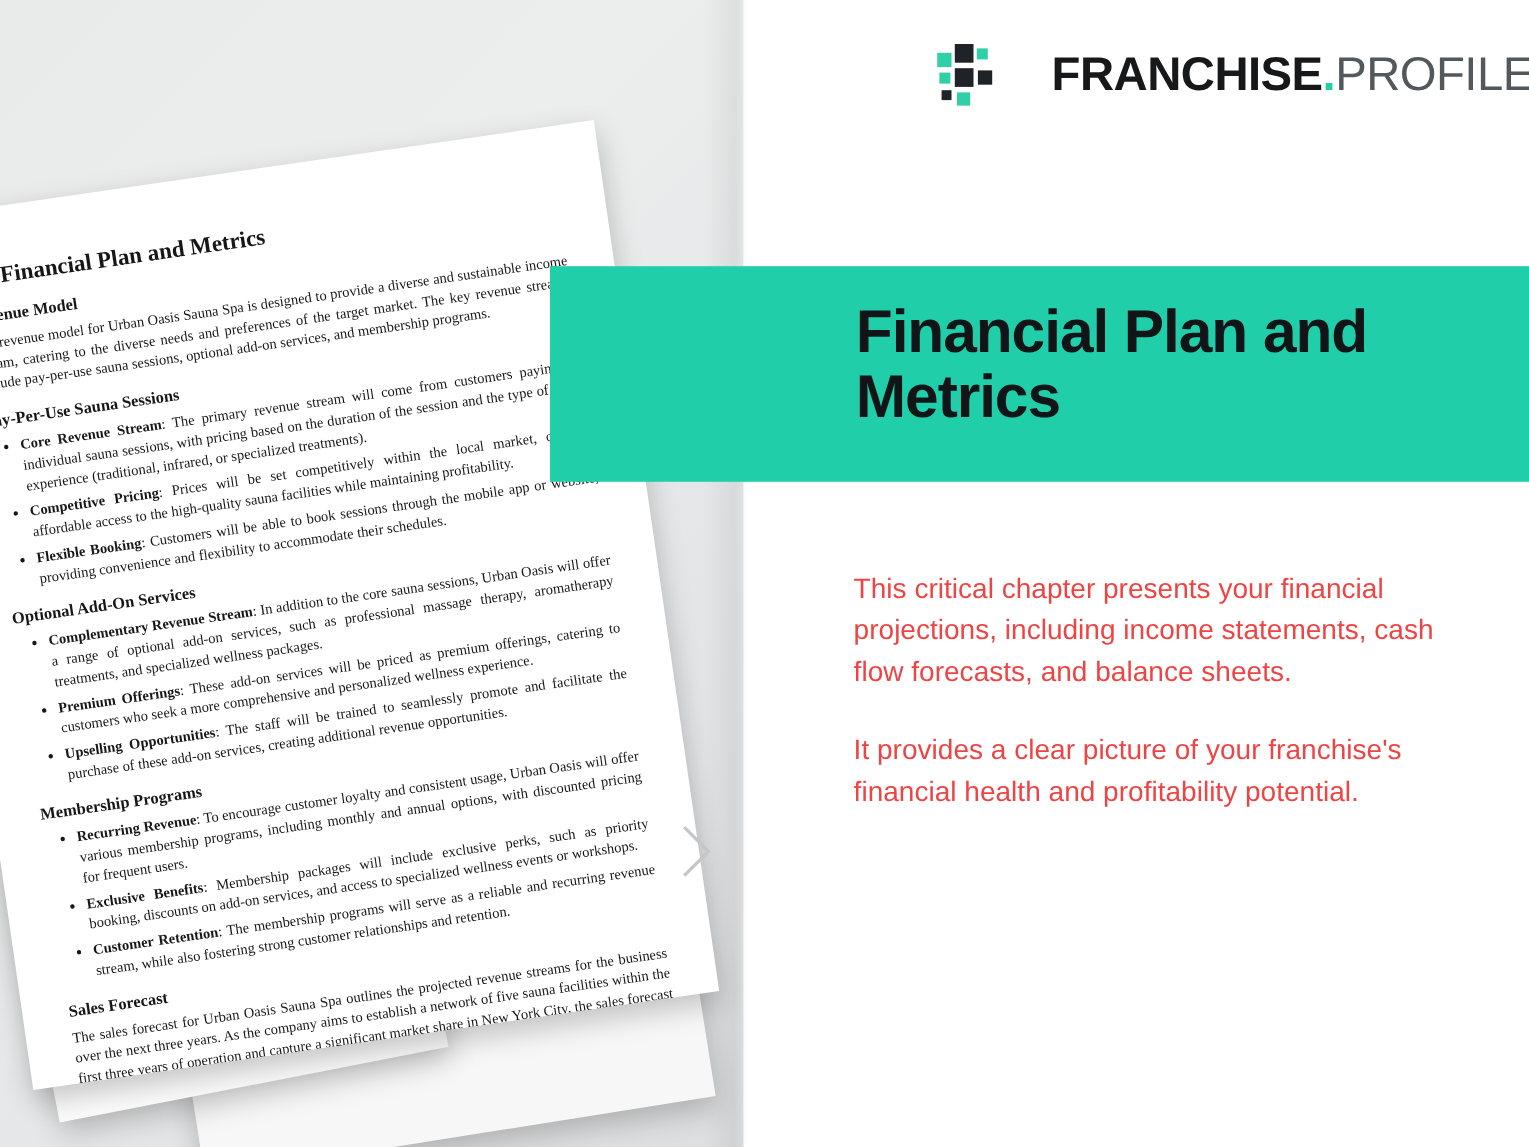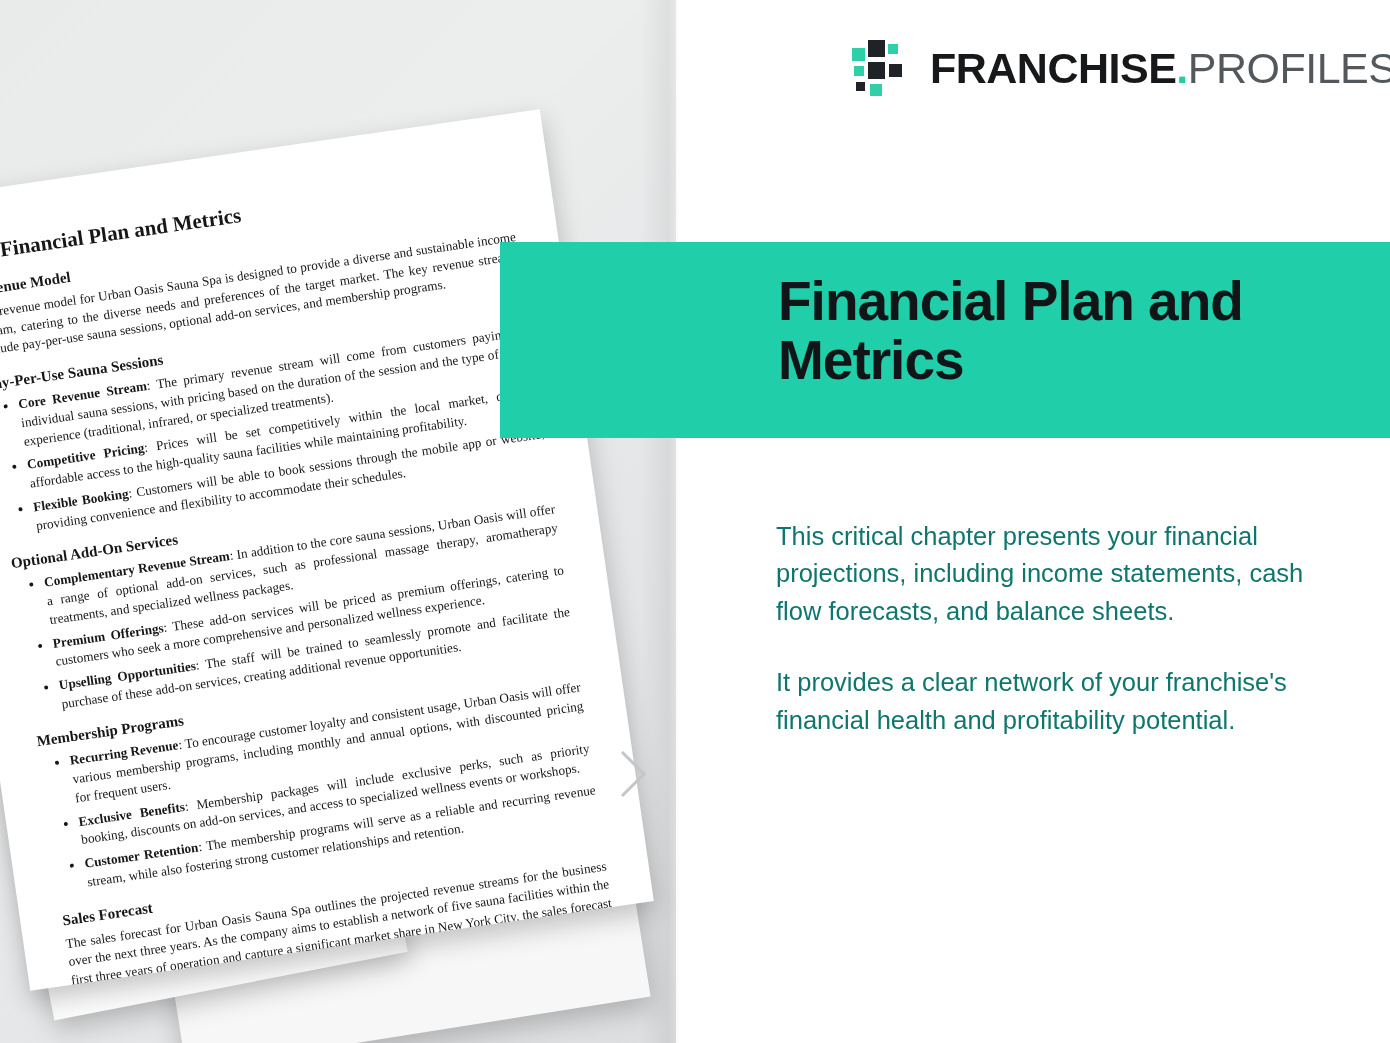--- a/index.html
+++ b/index.html
@@ -61,20 +61,21 @@
   }
   .logo-text {
     font-size: 43px;
     letter-spacing: -0.5px;
     white-space: nowrap;
     line-height: 1;
   }
   .logo-text .bold {
     font-weight: bold;
     color: #16181a;
+    margin-left: 26px;
   }
   .logo-text .dot {
     color: #21cfa5;
     font-weight: bold;
   }
   .logo-text .light {
     color: #53585c;
     font-weight: 300;
   }
 
@@ -97,21 +98,21 @@
     line-height: 1.08;
     letter-spacing: -1px;
   }
 
   
   .body-copy {
     position: absolute;
     left: 776px;
     top: 518px;
     width: 566px;
-    color: #0f766e;
+    color: #ef4444;
     font-size: 25.5px;
     line-height: 1.47;
   }
   .body-copy p {
     margin: 0 0 34px 0;
   }
   .body-copy p:last-child {
     margin-bottom: 0;
   }
 
@@ -313,16 +314,16 @@
       <span class="bold">FRANCHISE</span><span class="dot">.</span><span class="light">PROFILES</span>
     </div>
   </div>
 
   <div class="title-band">
     <div class="title-text">Financial Plan and Metrics</div>
   </div>
 
   <div class="body-copy">
     <p>This critical chapter presents your financial projections, including income statements, cash flow forecasts, and balance sheets.</p>
-    <p>It provides a clear network of your franchise's financial health and profitability potential.</p>
+    <p>It provides a clear picture of your franchise's financial health and profitability potential.</p>
   </div>
 
 </div>
 
 </body></html>

